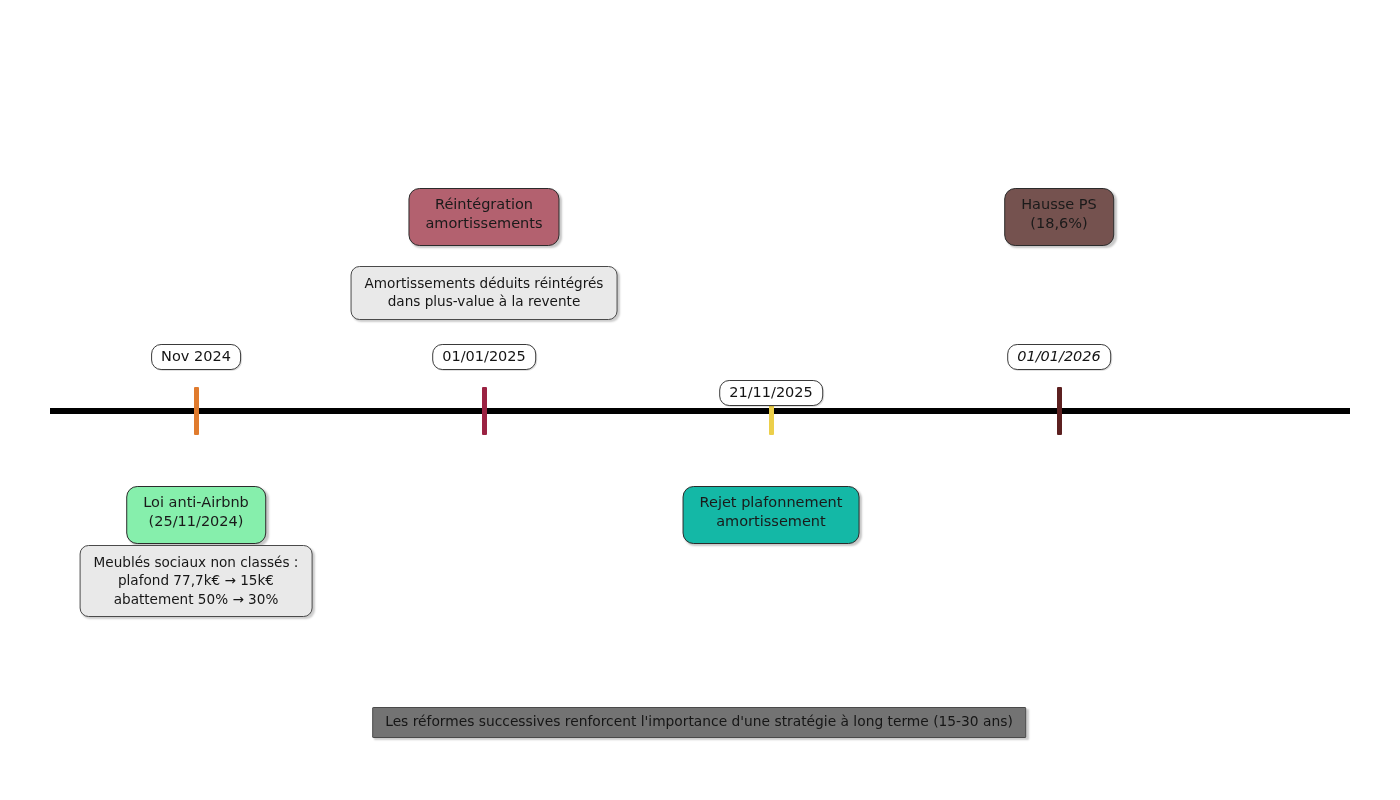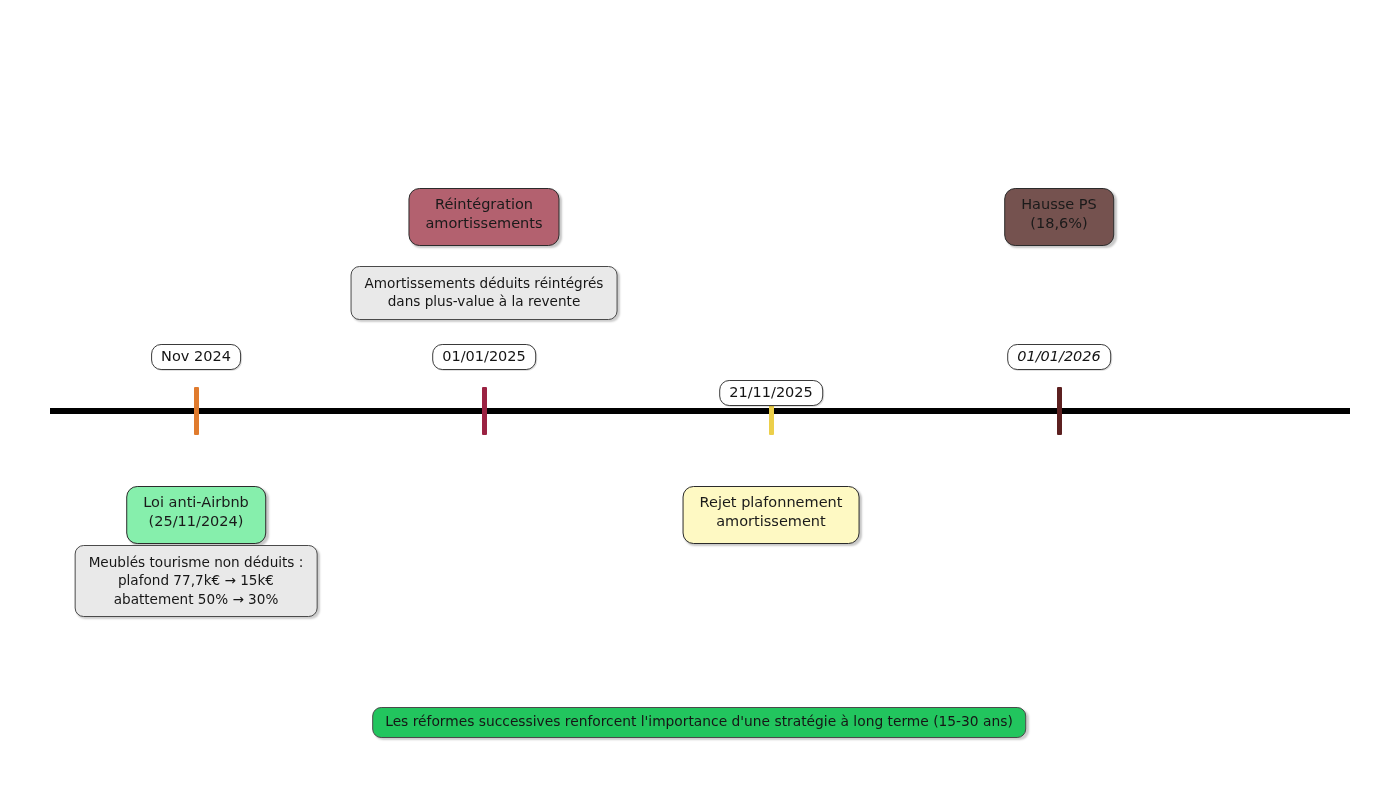--- a/index.html
+++ b/index.html
@@ -69,23 +69,23 @@
     text-align:center;
     white-space:nowrap;
     color:#161616;
     box-shadow:2px 2px 2px rgba(0,0,0,0.20);
   }
 
   
   .caption-box{
     position:absolute;
     transform:translateX(-50%);
-    background:#22c55e;
+    background:#737373;
     border:1.6px solid #4a4a4a;
-    border-radius:9px;
+    border-radius:1px;
     padding:5px 12px 6px 12px;
     font-size:13.8px;
     line-height:1.3;
     text-align:center;
     white-space:nowrap;
     color:#161616;
     box-shadow:2px 2px 2px rgba(0,0,0,0.20);
   }
   .ln{display:block;}
 </style>
@@ -96,39 +96,39 @@
 
   <div class="axis-line" id="axis" style="left: 50px; width: 1300px; top: 408px; height: 6px; background: rgb(0, 0, 0);"></div>
 
   <div class="tick" id="tick-0" style="left: 193.5px; top: 387px; height: 48px; background: rgb(224, 123, 46);"></div>
   <div class="date-chip" id="date-0" style="left: 196px; top: 344px;">Nov 2024</div>
   <div class="event-box" id="event-0" style="left: 196px; background: #86efac; top: 486px;">
     <span class="ln">Loi anti-Airbnb</span>
     <span class="ln">(25/11/2024)</span>
   </div>
   <div class="detail-box" id="detail-0" style="left: 196px; top: 545px;">
-    <span class="ln">Meublés tourisme non déduits :</span>
+    <span class="ln">Meublés sociaux non classés :</span>
     <span class="ln">plafond 77,7k€ → 15k€</span>
     <span class="ln">abattement 50% → 30%</span>
   </div>
 
   <div class="tick" id="tick-1" style="left: 481.5px; top: 387px; height: 48px; background: rgb(155, 34, 66);"></div>
   <div class="date-chip" id="date-1" style="left: 484px; top: 344px;">01/01/2025</div>
   <div class="event-box" id="event-1" style="left: 484px; background: rgb(179, 97, 111); top: 188px;">
     <span class="ln">Réintégration</span>
     <span class="ln">amortissements</span>
   </div>
   <div class="detail-box" id="detail-1" style="left: 484px; top: 266px;">
     <span class="ln">Amortissements déduits réintégrés</span>
     <span class="ln">dans plus-value à la revente</span>
   </div>
 
   <div class="tick" id="tick-2" style="left: 768.5px; top: 387px; height: 48px; background: rgb(236, 207, 74);"></div>
   <div class="date-chip" id="date-2" style="left: 771px; top: 344px; margin-top: 36px;">21/11/2025</div>
-  <div class="event-box" id="event-2" style="left: 771px; background: #fef9c3; top: 486px;">
+  <div class="event-box" id="event-2" style="left: 771px; background: #14b8a6; top: 486px;">
     <span class="ln">Rejet plafonnement</span>
     <span class="ln">amortissement</span>
   </div>
 
   <div class="tick" id="tick-3" style="left: 1056.5px; top: 387px; height: 48px; background: rgb(92, 32, 32);"></div>
   <div class="date-chip" id="date-3" style="left: 1059px; top: 344px; font-style: italic;">01/01/2026</div>
   <div class="event-box" id="event-3" style="left: 1059px; background: rgb(117, 82, 79); top: 188px;">
     <span class="ln">Hausse PS</span>
     <span class="ln">(18,6%)</span>
   </div>

